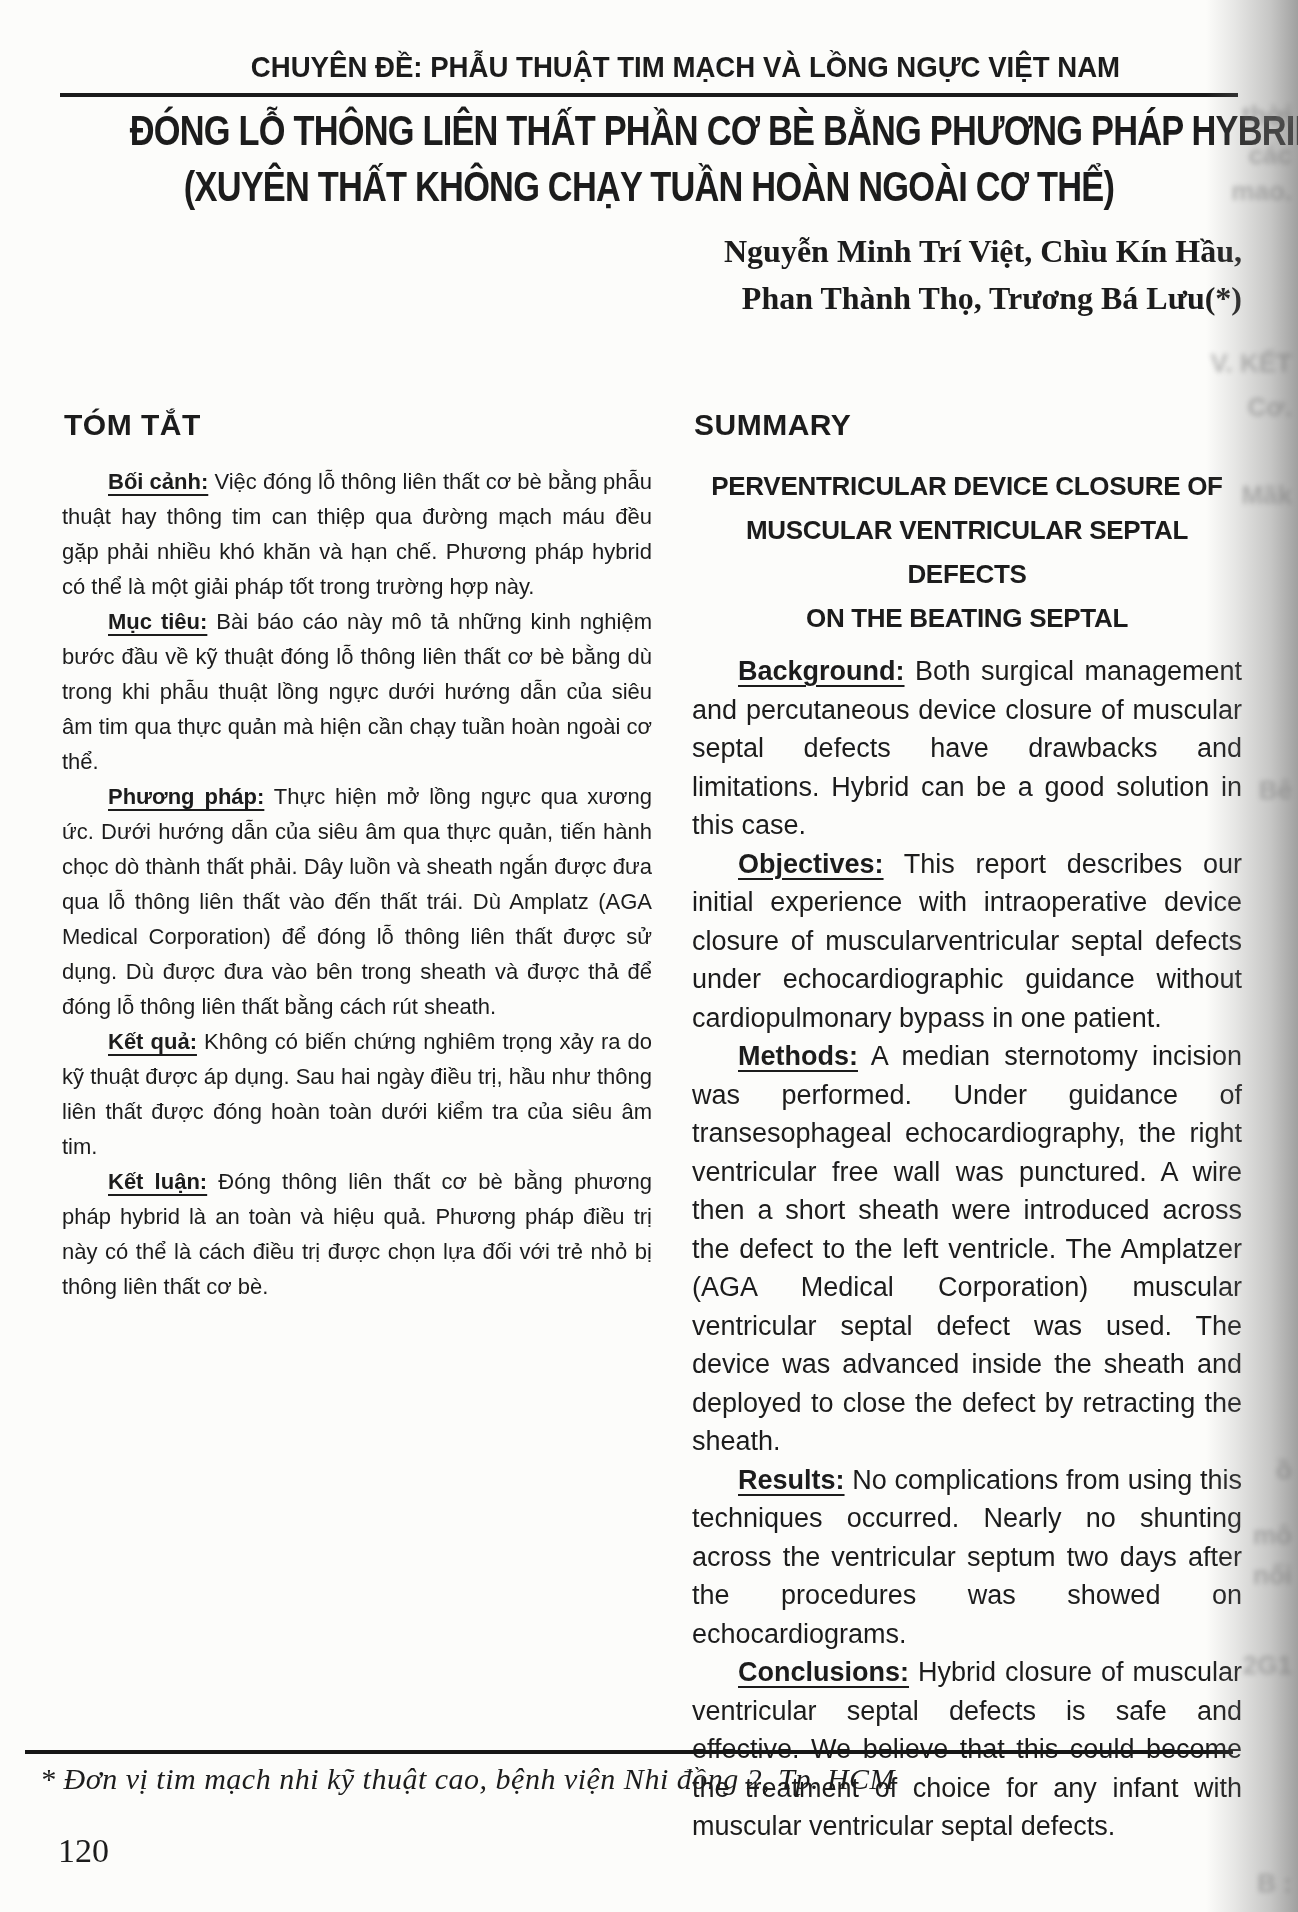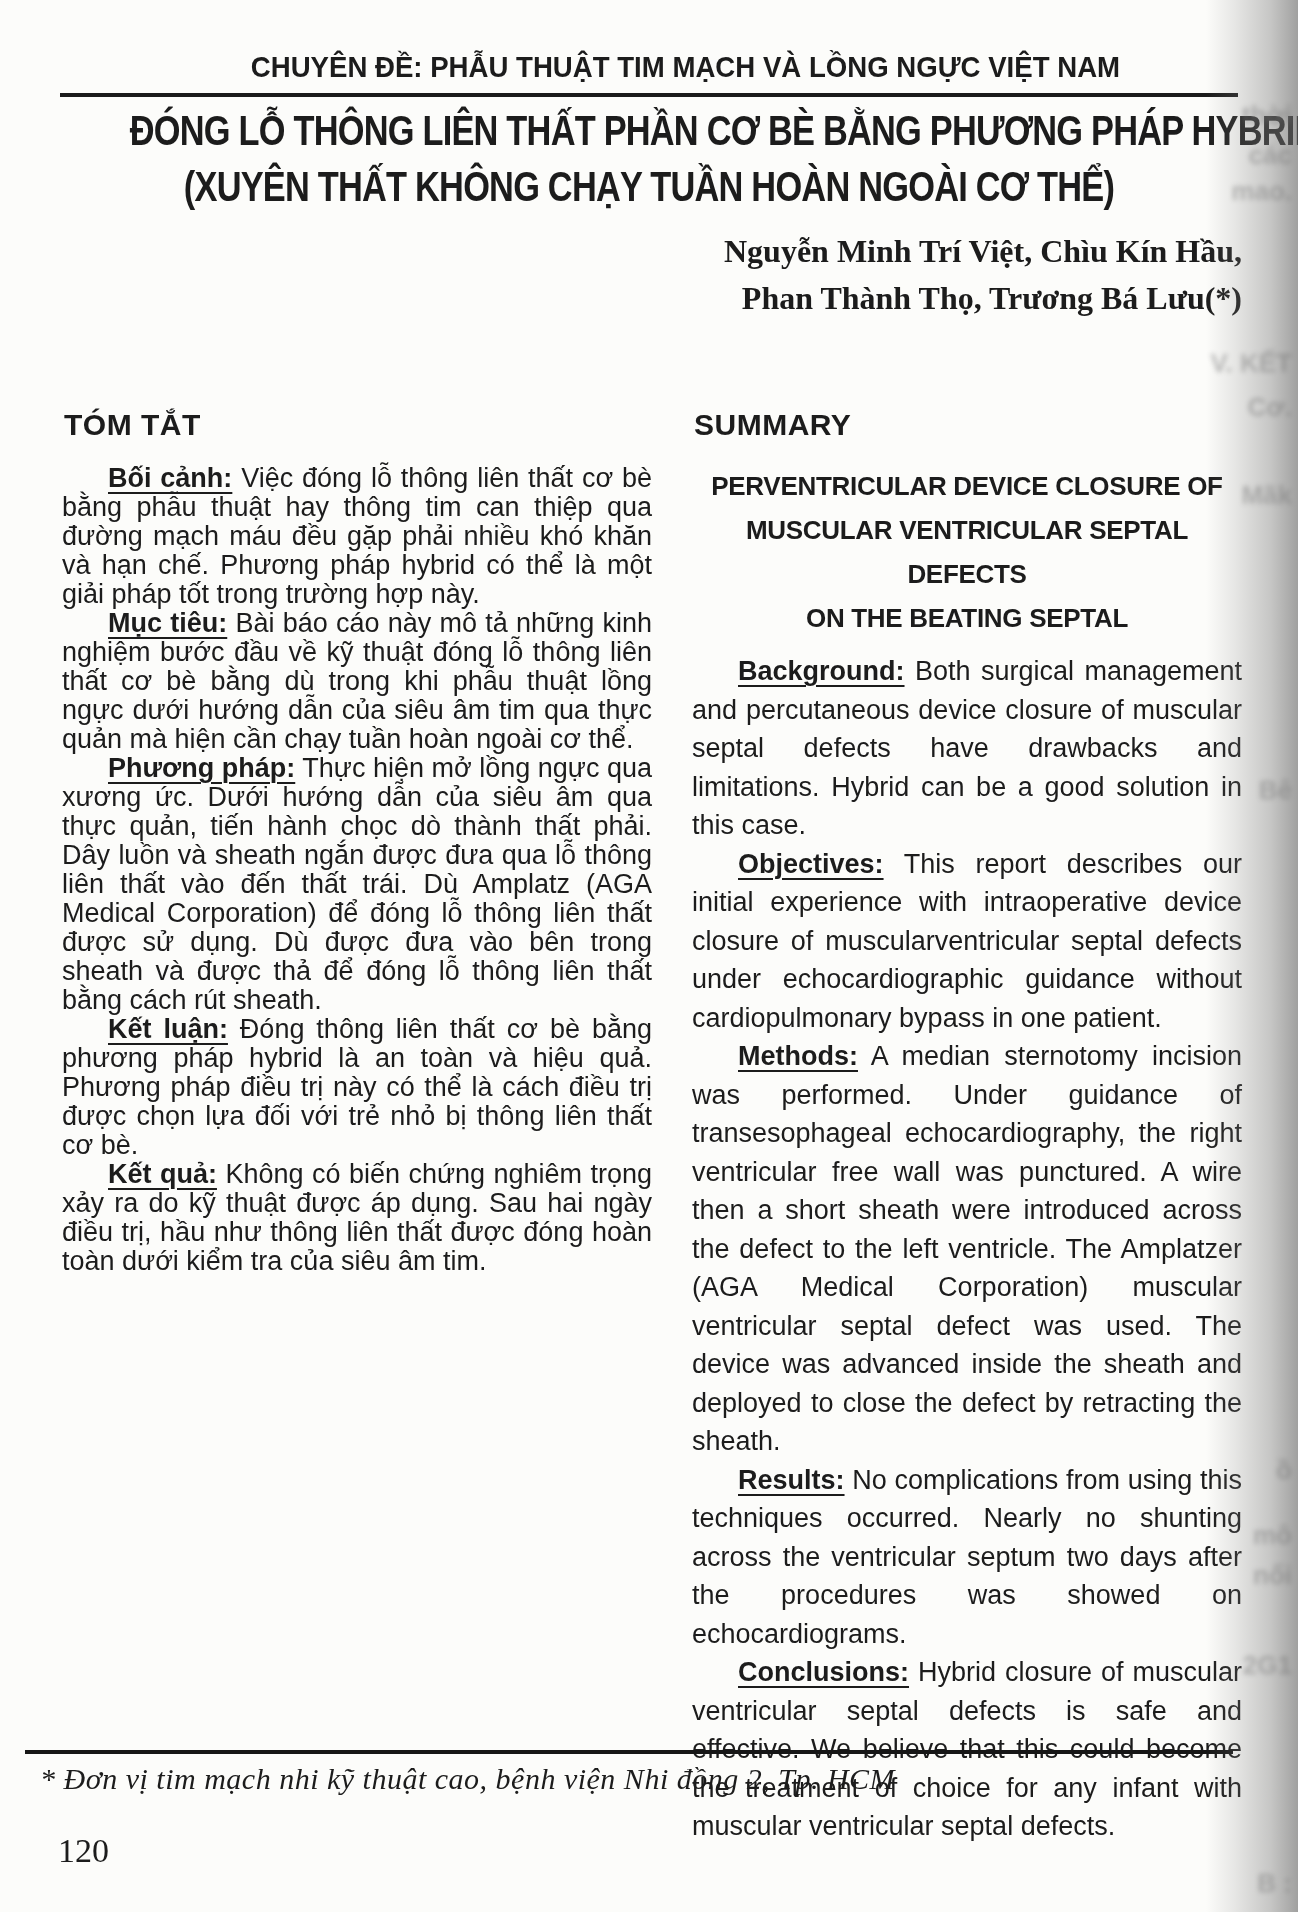--- a/index.html
+++ b/index.html
@@ -42,21 +42,21 @@
   .columns {
     position:absolute; top:408px; left:62px; width:1180px;
     display:flex;
   }
   .col-left  { width:590px; margin-right:40px; }
   .col-right { width:550px; }
 
   .col-heading {
     font-size:30px; font-weight:700; margin:0 0 22px 2px; letter-spacing:0.5px;
   }
-  .col-left  .body-p { font-size:27px; line-height:29px; }
+  .col-left  .body-p { font-size:22px; line-height:35px; }
   .col-right .body-p { font-size:27px;   line-height:38.5px; }
   .body-p {
     margin:0; text-align:justify; text-indent:46px;
   }
   .lbl {
     font-weight:700; text-decoration:underline;
     text-decoration-thickness:2px; text-underline-offset:5px;
   }
   .summary-subtitle {
     margin:20px 0 12px 0; text-align:center;
@@ -118,23 +118,23 @@
 
     <div class="col-left">
       <h2 class="col-heading">TÓM TẮT</h2>
 
       <p class="body-p"><span class="lbl">Bối cảnh:</span><span> Việc đóng lỗ thông liên thất cơ bè bằng phẫu thuật hay thông tim can thiệp qua đường mạch máu đều gặp phải nhiều khó khăn và hạn chế. Phương pháp hybrid có thể là một giải pháp tốt trong trường hợp này.</span></p>
 
       <p class="body-p"><span class="lbl">Mục tiêu:</span><span> Bài báo cáo này mô tả những kinh nghiệm bước đầu về kỹ thuật đóng lỗ thông liên thất cơ bè bằng dù trong khi phẫu thuật lồng ngực dưới hướng dẫn của siêu âm tim qua thực quản mà hiện cần chạy tuần hoàn ngoài cơ thể.</span></p>
 
       <p class="body-p"><span class="lbl">Phương pháp:</span><span> Thực hiện mở lồng ngực qua xương ức. Dưới hướng dẫn của siêu âm qua thực quản, tiến hành chọc dò thành thất phải. Dây luồn và sheath ngắn được đưa qua lỗ thông liên thất vào đến thất trái. Dù Amplatz (AGA Medical Corporation) để đóng lỗ thông liên thất được sử dụng. Dù được đưa vào bên trong sheath và được thả để đóng lỗ thông liên thất bằng cách rút sheath.</span></p>
 
+      <p class="body-p"><span class="lbl">Kết quả:</span><span> Không có biến chứng nghiêm trọng xảy ra do kỹ thuật được áp dụng. Sau hai ngày điều trị, hầu như thông liên thất được đóng hoàn toàn dưới kiểm tra của siêu âm tim.</span></p>
+
       <p class="body-p"><span class="lbl">Kết luận:</span><span> Đóng thông liên thất cơ bè bằng phương pháp hybrid là an toàn và hiệu quả. Phương pháp điều trị này có thể là cách điều trị được chọn lựa đối với trẻ nhỏ bị thông liên thất cơ bè.</span></p>
-
-      <p class="body-p"><span class="lbl">Kết quả:</span><span> Không có biến chứng nghiêm trọng xảy ra do kỹ thuật được áp dụng. Sau hai ngày điều trị, hầu như thông liên thất được đóng hoàn toàn dưới kiểm tra của siêu âm tim.</span></p>
     </div>
 
     <div class="col-right">
       <h2 class="col-heading">SUMMARY</h2>
 
       <div class="summary-subtitle">
         <div>PERVENTRICULAR DEVICE CLOSURE OF</div>
         <div>MUSCULAR VENTRICULAR SEPTAL DEFECTS</div>
         <div>ON THE BEATING SEPTAL</div>
       </div>

